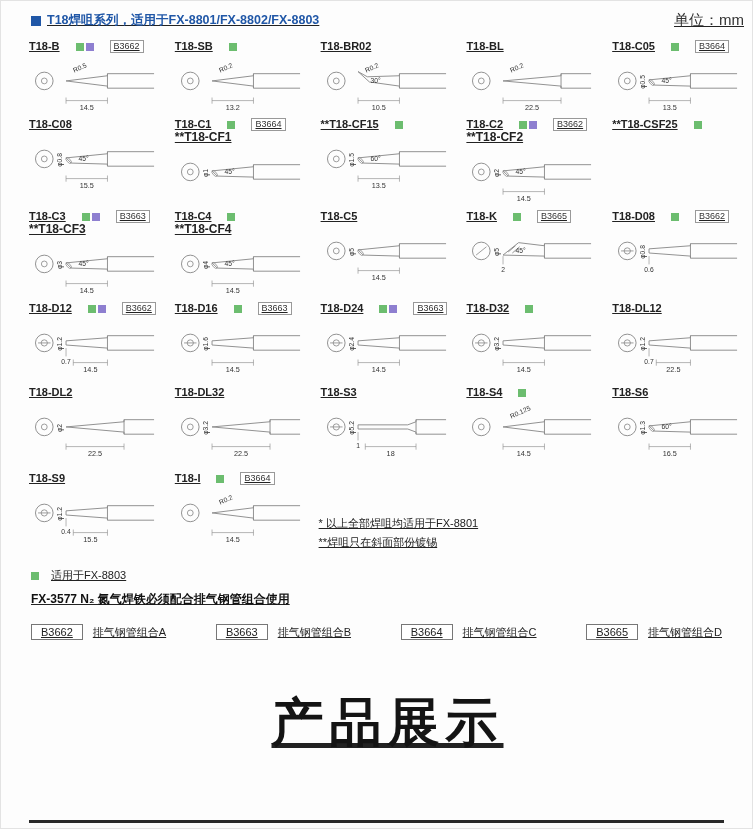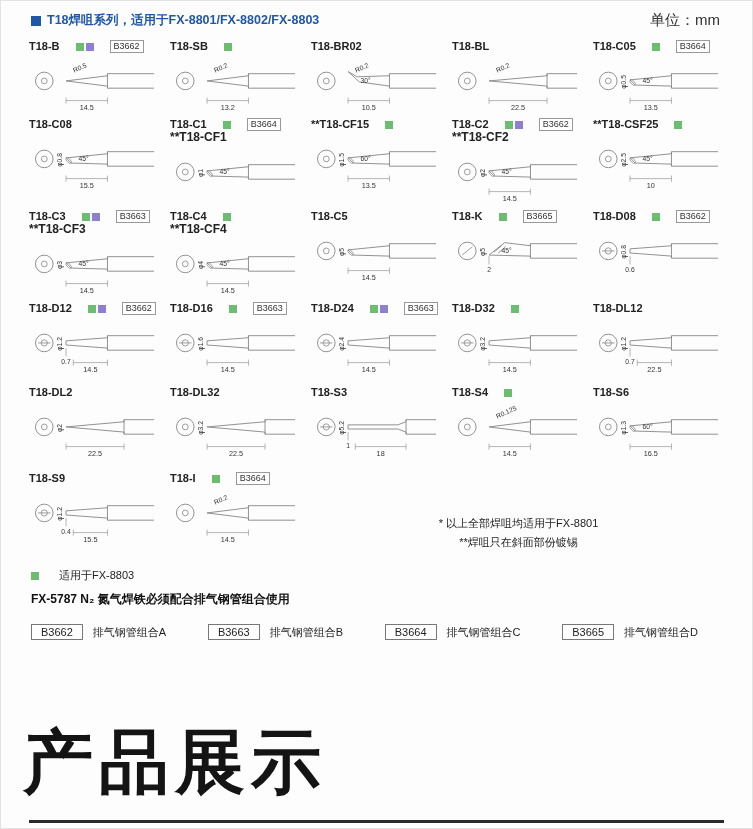--- a/index.html
+++ b/index.html
@@ -8,21 +8,22 @@
     background:#ffffff;
     font-family:"Liberation Sans", sans-serif;
     color:#222;
     position:relative;
     overflow:hidden;
   }
   .page {
     position:absolute; inset:0;
     background:#fdfdfd;
     border:1px solid #e3e3e3;
-    padding:8px 24px 0 22px;
+    padding:8px 0 0 22px;
+    text-decoration:underline;
   }
   .hdr { display:flex; align-items:center; margin:2px 8px 8px 8px; }
   .hdr-sq { width:10px; height:10px; background:var(--blue,#2057a7); margin-right:6px; flex:0 0 auto; }
   .hdr-title { color:var(--blue,#2057a7); font-weight:bold; font-size:12.5px; }
   .hdr-unit { margin-left:auto; font-size:15px; color:#333; }
 
   .grid {
     display:grid;
     grid-template-columns:repeat(5,1fr);
     grid-template-rows:78px 92px 92px 84px 86px 92px;
@@ -34,36 +35,36 @@
   .mark.green { background:var(--green,#6cbd6f); }
   .mark.purple { background:var(--purple,#8e7fd0); }
   .tip-marks { display:inline-flex; gap:2px; align-items:center; }
   .badge {
     border:1px solid #999; font-size:9px; font-weight:normal;
     padding:0 3px; line-height:11px; background:#fff; color:#333;
   }
   .tip-drawing { margin-top:1px; }
   svg text { font-family:"Liberation Sans", sans-serif; }
 
-  .notes-cell { grid-column:3 / 6; padding:44px 0 0 4px; font-size:11px; line-height:1.7; color:#222;text-align:center; }
+  .notes-cell { grid-column:3 / 6; padding:44px 0 0 4px; font-size:11px; line-height:1.7; color:#222; }
 
   .legend-block { margin:6px 0 0 8px; }
-  .legend-row { display:flex; align-items:center; gap:20px; font-size:11px; margin-bottom:4px; }
+  .legend-row { display:flex; align-items:center; gap:12px; font-size:11px; margin-bottom:4px; }
   .n2 { font-weight:bold; font-size:12px; margin:8px 0 0 8px; color:#111; }
   .combos { display:flex; justify-content:space-between; margin:16px 30px 0 8px; }
   .combo { display:flex; align-items:center; gap:10px; font-size:11px; }
   .combo-code { border:1px solid #777; padding:1px 9px; font-size:11px; background:#fff; color:#222; }
 
   .footer-title {
-    text-align:left;
-    font-size:70px;
+    text-align:center;
+    font-size:52px;
     font-weight:bold;
     color:#141414;
     letter-spacing:6px;
-    margin-top:76px;
+    margin-top:48px;
   }
   .bottom-rule { position:absolute; left:28px; right:28px; bottom:5px; height:3px; background:#2a2a2a; }
 </style>
 </head>
 <body>
 
 <div class="page">
 
   <div class="hdr">
     <span class="hdr-sq"></span>
@@ -251,30 +252,20 @@
 
   <div class="tip-cell">
     <div class="tip-head">
       <span class="tip-name">**T18-CSF25</span>
       <span class="tip-marks">
             <span class="mark green"></span>
           </span>
 
     </div>
 
-    <div class="tip-drawing"><svg width="130" height="58" viewBox="0 0 122 56">
-            <circle cx="13" cy="26" r="8.5" fill="none" stroke="#8a8a8a" stroke-width="0.9"></circle>
-            <circle cx="13" cy="26" r="2.8" fill="none" stroke="#8a8a8a" stroke-width="0.8"></circle>
-            <ellipse cx="36.5" cy="27.5" rx="1.7" ry="3.5" transform="rotate(-42 36.5 27.5)" fill="none" stroke="#8a8a8a" stroke-width="0.7"></ellipse>
-            <path d="M34 25 L39 30 M34 25 L74 21 M39 30 L74 31 M74 21 L74 19 L119 19 M74 31 L74 33 L119 33 M74 19 L74 33" fill="none" stroke="#8a8a8a" stroke-width="0.9"></path>
-            <text x="30" y="27" font-size="6.5" fill="#333" text-anchor="middle" transform="rotate(-90 30 27)">φ2.5</text>
-            <text x="46" y="28" font-size="6.5" fill="#333">45°</text>
-            <path d="M34 45 L74 45 M34 42 L34 48 M74 42 L74 48" stroke="#8a8a8a" stroke-width="0.6" fill="none"></path>
-            <text x="54" y="54" font-size="7" fill="#333" text-anchor="middle">10</text>
-          </svg></div>
   </div>
 
   <div class="tip-cell">
     <div class="tip-head">
       <span class="tip-name">T18-C3</span>
       <span class="tip-marks">
             <span class="mark green"></span>
             <span class="mark purple"></span>
           </span>
       <span class="badge">B3663</span>
@@ -611,21 +602,21 @@
     </div>
   </div>
 
   <div class="legend-block">
     <div class="legend-row">
       <span class="mark green"></span>
       <span>适用于FX-8803</span>
     </div>
   </div>
 
-  <div class="n2">FX-5787 N₂ 氮气焊铁必须配合排气钢管组合使用</div>
+  <div class="n2">FX-3577 N₂ 氮气焊铁必须配合排气钢管组合使用</div>
 
   <div class="combos">
     <div class="combo">
       <span class="combo-code">B3662</span>
       <span>排气钢管组合A</span>
     </div>
     <div class="combo">
       <span class="combo-code">B3663</span>
       <span>排气钢管组合B</span>
     </div>

